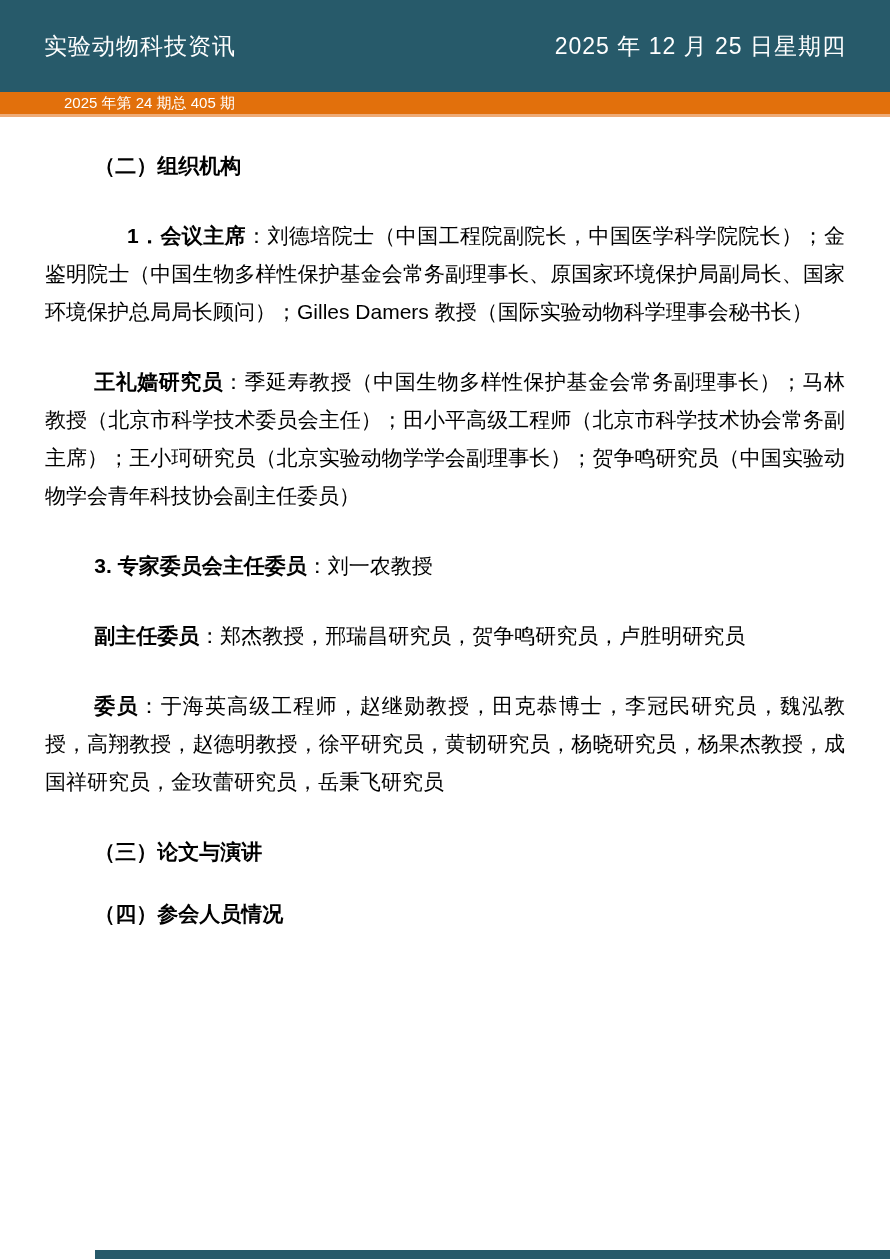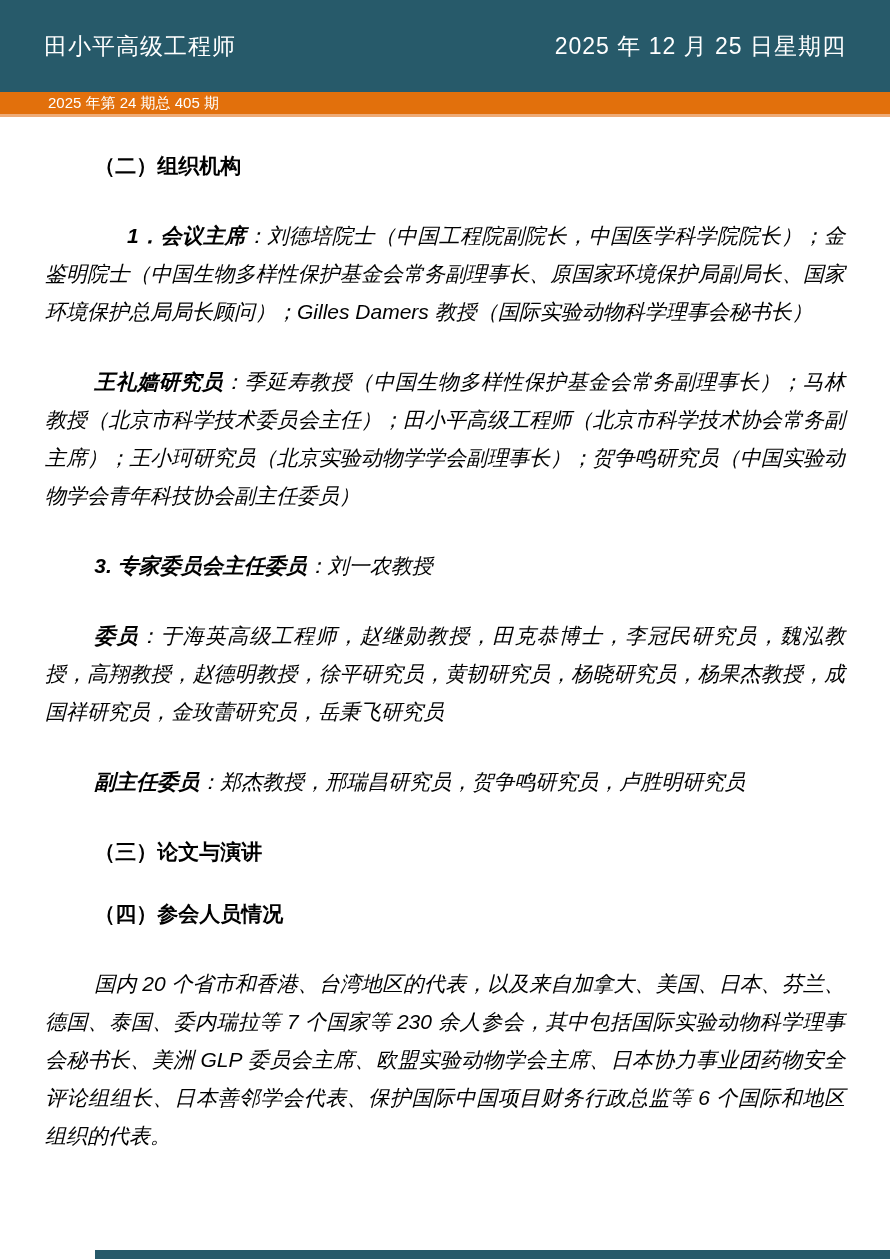--- a/index.html
+++ b/index.html
@@ -23,83 +23,82 @@
     color: #ffffff;
   }
   .header .title { font-size: 23px; letter-spacing: 1px; }
   .header .date  { font-size: 23px; letter-spacing: 1px; text-align: center; }
   .issue-bar {
     background: #e2700c;
     border-bottom: 3px solid #eeab77;
     height: 22px;
     display: flex;
     align-items: center;
-    padding-left: 48px;
+    padding-left: 64px;
     color: #ffffff;
     font-size: 15px;
   }
   .content {
     padding: 6px 45px 0 45px;
     font-size: 21px;
     line-height: 38px;
     text-align: justify;
   }
   .content h3 {
     font-size: 21px;
     font-weight: bold;
     margin: 24px 0;
     text-indent: 2.35em;
     text-align: left;
   }
-  .content p { margin: 32px 0; text-indent: 2.35em; font-style: italic; }
+  .content p { margin: 32px 0; text-indent: 2.35em; }
   .content p.p-num1 { text-indent: 3.9em; }
   .content b { font-weight: bold; }
   .footer-strip {
     position: absolute;
     bottom: 0;
     left: 95px;
     right: 0;
     height: 9px;
     background: #275a6a;
   }
 </style>
 </head>
 <body>
 
 <div class="page">
 
   <div class="header">
-    <span class="title">田小平高级工程师</span>
+    <span class="title">实验动物科技资讯</span>
     <span class="date">2025 年 12 月 25 日星期四</span>
   </div>
 
   <div class="issue-bar">
     <span>2025 年第 24 期总 405 期</span>
   </div>
 
   <div class="content">
 
     <h3>（二）组织机构</h3>
 
     <p class="p-num1"><b>1．会议主席</b><span>：刘德培院士（中国工程院副院长，中国医学科学院院长）；金鉴明院士（中国生物多样性保护基金会常务副理事长、原国家环境保护局副局长、国家环境保护总局局长顾问）；Gilles Damers 教授（国际实验动物科学理事会秘书长）</span></p>
 
     <p><b>王礼嫱研究员</b><span>：季延寿教授（中国生物多样性保护基金会常务副理事长）；马林教授（北京市科学技术委员会主任）；田小平高级工程师（北京市科学技术协会常务副主席）；王小珂研究员（北京实验动物学学会副理事长）；贺争鸣研究员（中国实验动物学会青年科技协会副主任委员）</span></p>
 
 
     <p><b>3. 专家委员会主任委员</b><span>：刘一农教授</span></p>
 
+    <p><b>副主任委员</b><span>：郑杰教授，邢瑞昌研究员，贺争鸣研究员，卢胜明研究员</span></p>
+
     <p><b>委员</b><span>：于海英高级工程师，赵继勋教授，田克恭博士，李冠民研究员，魏泓教授，高翔教授，赵德明教授，徐平研究员，黄韧研究员，杨晓研究员，杨果杰教授，成国祥研究员，金玫蕾研究员，岳秉飞研究员</span></p>
-
-    <p><b>副主任委员</b><span>：郑杰教授，邢瑞昌研究员，贺争鸣研究员，卢胜明研究员</span></p>
 
 
     <h3>（三）论文与演讲</h3>
 
 
     <h3>（四）参会人员情况</h3>
 
-    <p><span>国内 20 个省市和香港、台湾地区的代表，以及来自加拿大、美国、日本、芬兰、德国、泰国、委内瑞拉等 7 个国家等 230 余人参会，其中包括国际实验动物科学理事会秘书长、美洲 GLP 委员会主席、欧盟实验动物学会主席、日本协力事业团药物安全评论组组长、日本善邻学会代表、保护国际中国项目财务行政总监等 6 个国际和地区组织的代表。</span></p>
 
   </div>
 
   <div class="footer-strip"></div>
 
 </div>
 
 </body></html>

